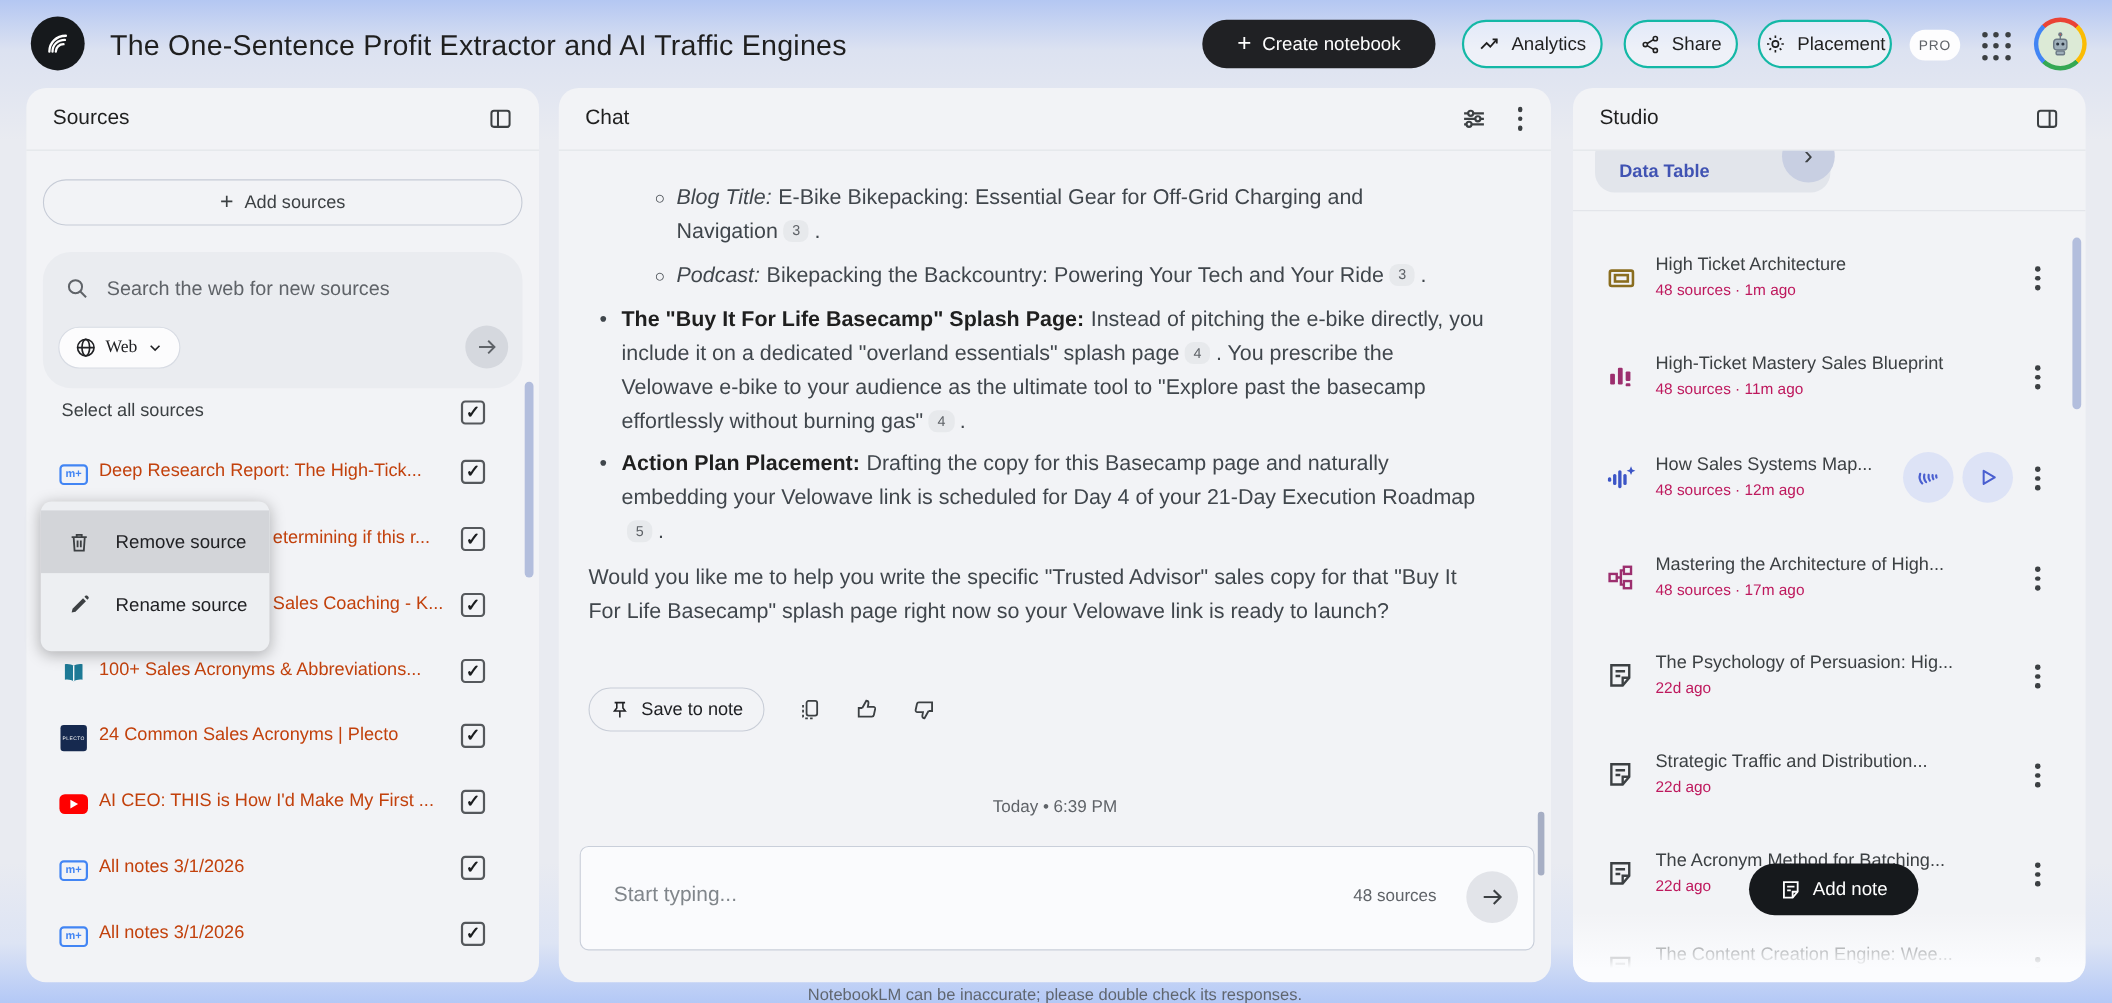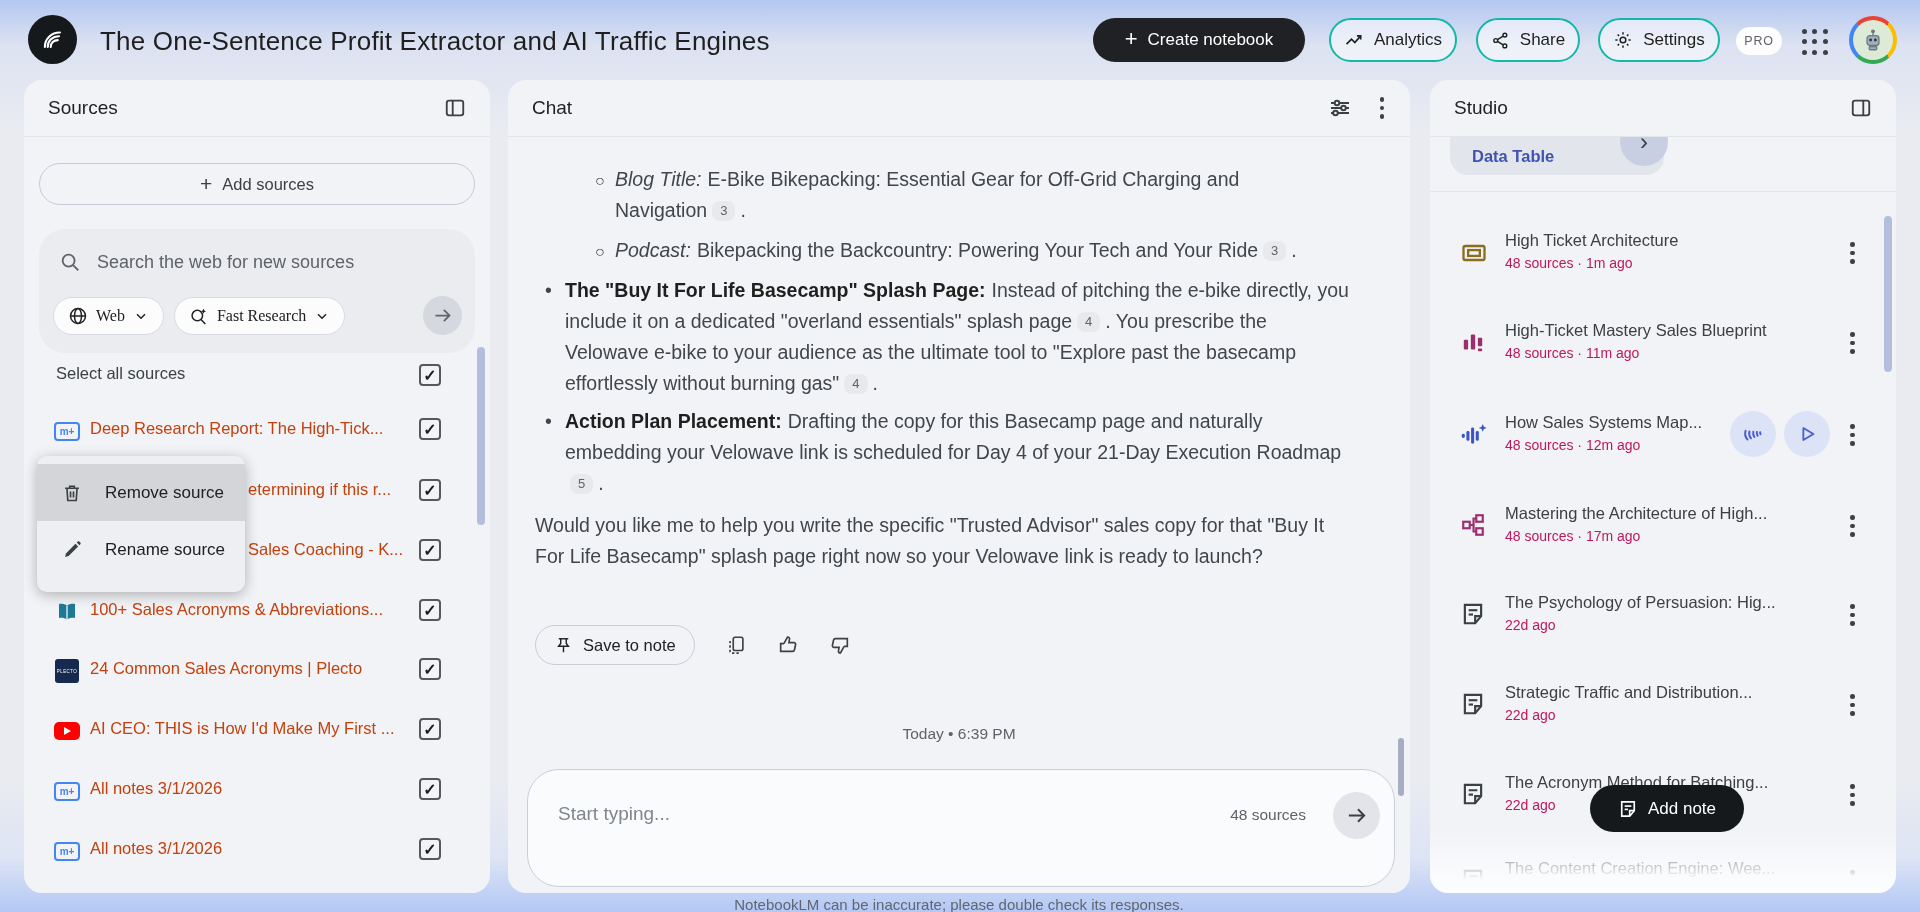--- a/index.html
+++ b/index.html
@@ -60,21 +60,21 @@
   
   .chat-block { position:absolute; font-size:19.5px; line-height:31px; color:#40464c; }
   .marker { position:absolute; left:-20px; top:0; }
   .marker.hollow { font-size:16px; top:1px; }
   .cite { display:inline-block; background:#e7e9ec; color:#5f6368; font-size:13px; line-height:20px; padding:0 8px; border-radius:8px; margin:0 5px; vertical-align:2px; }
   .b-prefix { font-weight:bold; color:#1f1f1f; margin-right:6px; }
   .i-prefix { font-style:italic; margin-right:6px; }
   .actions-row { position:absolute; left:27px; top:545px; display:flex; align-items:center; gap:30px; }
   .save-note { height:40px; border-radius:20px; border:1px solid #c8cdd7; background:transparent; display:flex; align-items:center; gap:10px; padding:0 18px; font-size:16.5px; color:#202124; cursor:pointer; }
   .chat-ts { position:absolute; left:0; right:0; top:645px; text-align:center; font-size:15.5px; color:#5f6368; }
-  .chat-input { position:absolute; left:19px; top:689px; width:868px; height:118px; background:#fafbfd; border:1.5px solid #c9cfda; border-radius:32px; }
+  .chat-input { position:absolute; left:19px; top:689px; width:868px; height:95px; background:#fafbfd; border:1.5px solid #c9cfda; border-radius:8px; }
   .chat-input .ph { position:absolute; left:30px; top:33px; font-size:19px; color:#80868b; }
   .chat-input .count { position:absolute; right:88px; top:36px; font-size:15.5px; color:#5f6368; }
   .chat-input .send { position:absolute; right:14px; top:22px; width:47px; height:47px; border-radius:50%; background:#e2e4e9; display:flex; align-items:center; justify-content:center; cursor:pointer; }
   #chat-scroll { right:6px; top:658px; width:6px; height:58px; background:#a6aec4; }
   .disclaimer { position:absolute; left:508px; top:896px; width:902px; text-align:center; font-size:15px; color:#60666f; }
   
   .studio-scroll { position:absolute; top:57px; left:0; right:0; bottom:0; overflow:hidden; border-radius:0 0 18px 18px; }
   .dt-chip { position:absolute; left:20px; top:-14px; width:214px; height:52px; background:#e2e5eb; border-radius:18px; display:flex; align-items:flex-end; padding:0 0 9px 22px; font-size:16.5px; color:#4053b3; font-weight:bold; cursor:pointer;text-align:right; }
   .dt-circle { position:absolute; left:190px; top:-19px; width:48px; height:48px; border-radius:50%; background:#c8cfe2; display:flex; align-items:center; justify-content:center; font-size:24px; color:#3c4043; cursor:pointer; }
   .studio-div { position:absolute; left:0; right:0; top:54px; height:1px; background:#e2e4e9; }
@@ -128,21 +128,21 @@
       </svg>
     <span>Share</span>
   </button>
   <button class="tb-btn" style="left:1598px; width:122px;">
     <svg width="20" height="20" viewBox="0 0 24 24">
         <g fill="none" stroke="#1f1f1f" stroke-width="1.8">
           <circle cx="12" cy="12" r="3.4"></circle>
           <path d="M12 2.8v2.6M12 18.6v2.6M2.8 12h2.6M18.6 12h2.6M5.5 5.5l1.8 1.8M16.7 16.7l1.8 1.8M18.5 5.5l-1.8 1.8M7.3 16.7l-1.8 1.8"></path>
         </g>
       </svg>
-    <span>Settings</span>
+    <span>Placement</span>
   </button>
   <div class="pro">PRO</div>
   <div class="grid-icon">
     <i></i>
       <i></i>
       <i></i>
       <i></i>
       <i></i>
       <i></i>
       <i></i>
@@ -192,31 +192,20 @@
     <div class="chips-row">
       <div class="chip">
         <svg width="20" height="20" viewBox="0 0 24 24">
             <g fill="none" stroke="#202124" stroke-width="1.8">
               <circle cx="12" cy="12" r="9"></circle>
               <ellipse cx="12" cy="12" rx="4.2" ry="9"></ellipse>
               <line x1="3" y1="12" x2="21" y2="12"></line>
             </g>
           </svg>
         <span>Web</span>
-        <svg width="16" height="16" viewBox="0 0 24 24">
-            <path d="M6 9.5l6 6 6-6" fill="none" stroke="#202124" stroke-width="2.2"></path>
-          </svg>
-      </div>
-      <div class="chip">
-        <svg width="20" height="20" viewBox="0 0 24 24">
-            <circle cx="10" cy="11.5" r="6.3" fill="none" stroke="#202124" stroke-width="1.8"></circle>
-            <line x1="14.4" y1="16.2" x2="19.6" y2="21.5" stroke="#202124" stroke-width="1.8"></line>
-            <path d="M17.4 3l.95 2.25L20.6 6.2l-2.25.95L17.4 9.4l-.95-2.25L14.2 6.2l2.25-.95z" fill="#202124"></path>
-          </svg>
-        <span>Fast Research</span>
         <svg width="16" height="16" viewBox="0 0 24 24">
             <path d="M6 9.5l6 6 6-6" fill="none" stroke="#202124" stroke-width="2.2"></path>
           </svg>
       </div>
     </div>
     <div class="search-go">
       <svg width="21" height="21" viewBox="0 0 24 24">
           <path d="M4 12h15M13.5 5.5L20 12l-6.5 6.5" fill="none" stroke="#5f6368" stroke-width="2"></path>
         </svg>
     </div>

